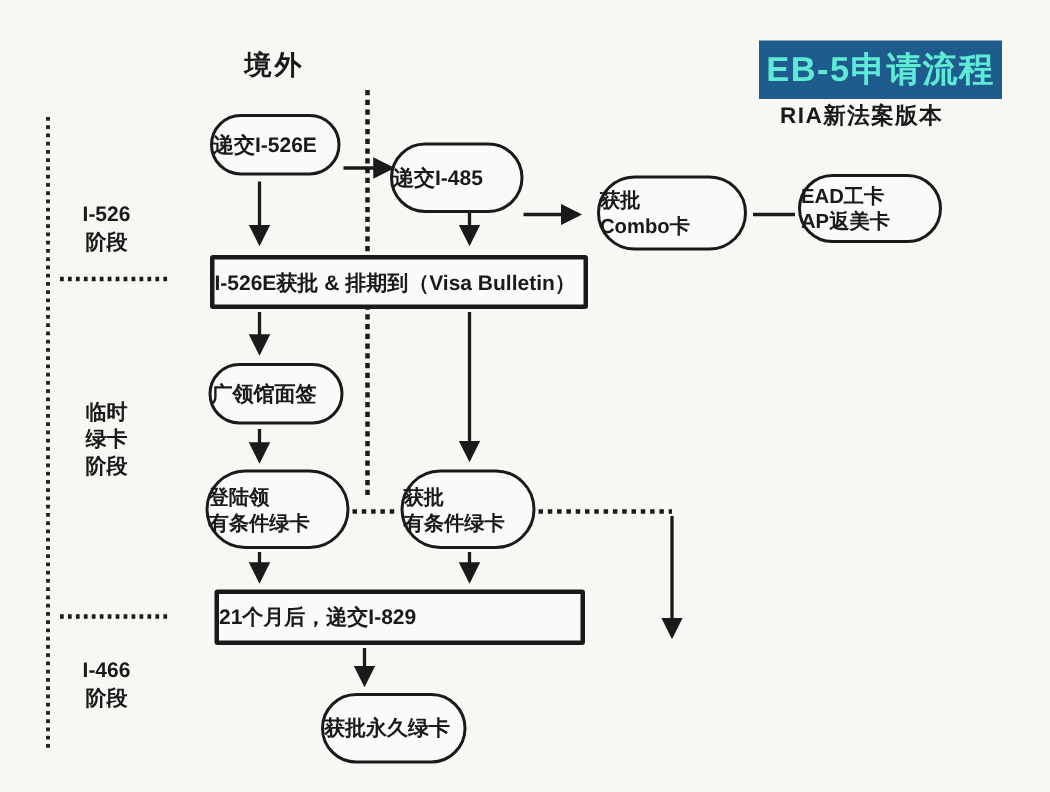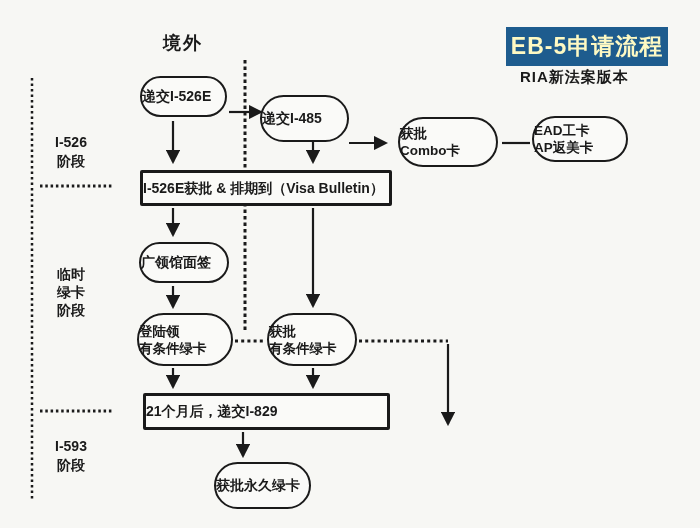--- a/index.html
+++ b/index.html
@@ -25,21 +25,21 @@
   .rect .ln{font-size:14px;}
   .colhead{
     font-size:18px;font-weight:bold;text-align:center;letter-spacing:2px;
   }
   .stage{
     font-size:14px;font-weight:bold;text-align:center;line-height:19px;
   }
   .stage .ln{display:block;white-space:nowrap;}
   #banner{
     display:flex;align-items:center;justify-content:center;
-    color:#fef9c3;font-size:23px;font-weight:bold;letter-spacing:1px;
+    color:#5eead4;font-size:23px;font-weight:bold;letter-spacing:1px;
   }
   #subtitle{
     font-size:15px;font-weight:bold;text-align:left;letter-spacing:1px;
   }
 </style>
 </head>
 <body>
 
 <div id="canvas">
 
@@ -82,21 +82,21 @@
   <div class="abs stage" style="left:38px;top:133px;width:66px;">
     <span class="ln">I-526</span>
     <span class="ln">阶段</span>
   </div>
   <div class="abs stage" style="left:38px;top:265px;width:66px;line-height:18px;">
     <span class="ln">临时</span>
     <span class="ln">绿卡</span>
     <span class="ln">阶段</span>
   </div>
   <div class="abs stage" style="left:38px;top:437px;width:66px;">
-    <span class="ln">I-593</span>
+    <span class="ln">I-466</span>
     <span class="ln">阶段</span>
   </div>
 
   <div class="abs node pill one" style="left:140px;top:76px;width:87px;height:41px;">
     <span class="ln">递交I-526E</span>
   </div>
 
   <div class="abs node pill one" style="left:260px;top:95px;width:89px;height:47px;">
     <span class="ln">递交I-485</span>
   </div>

